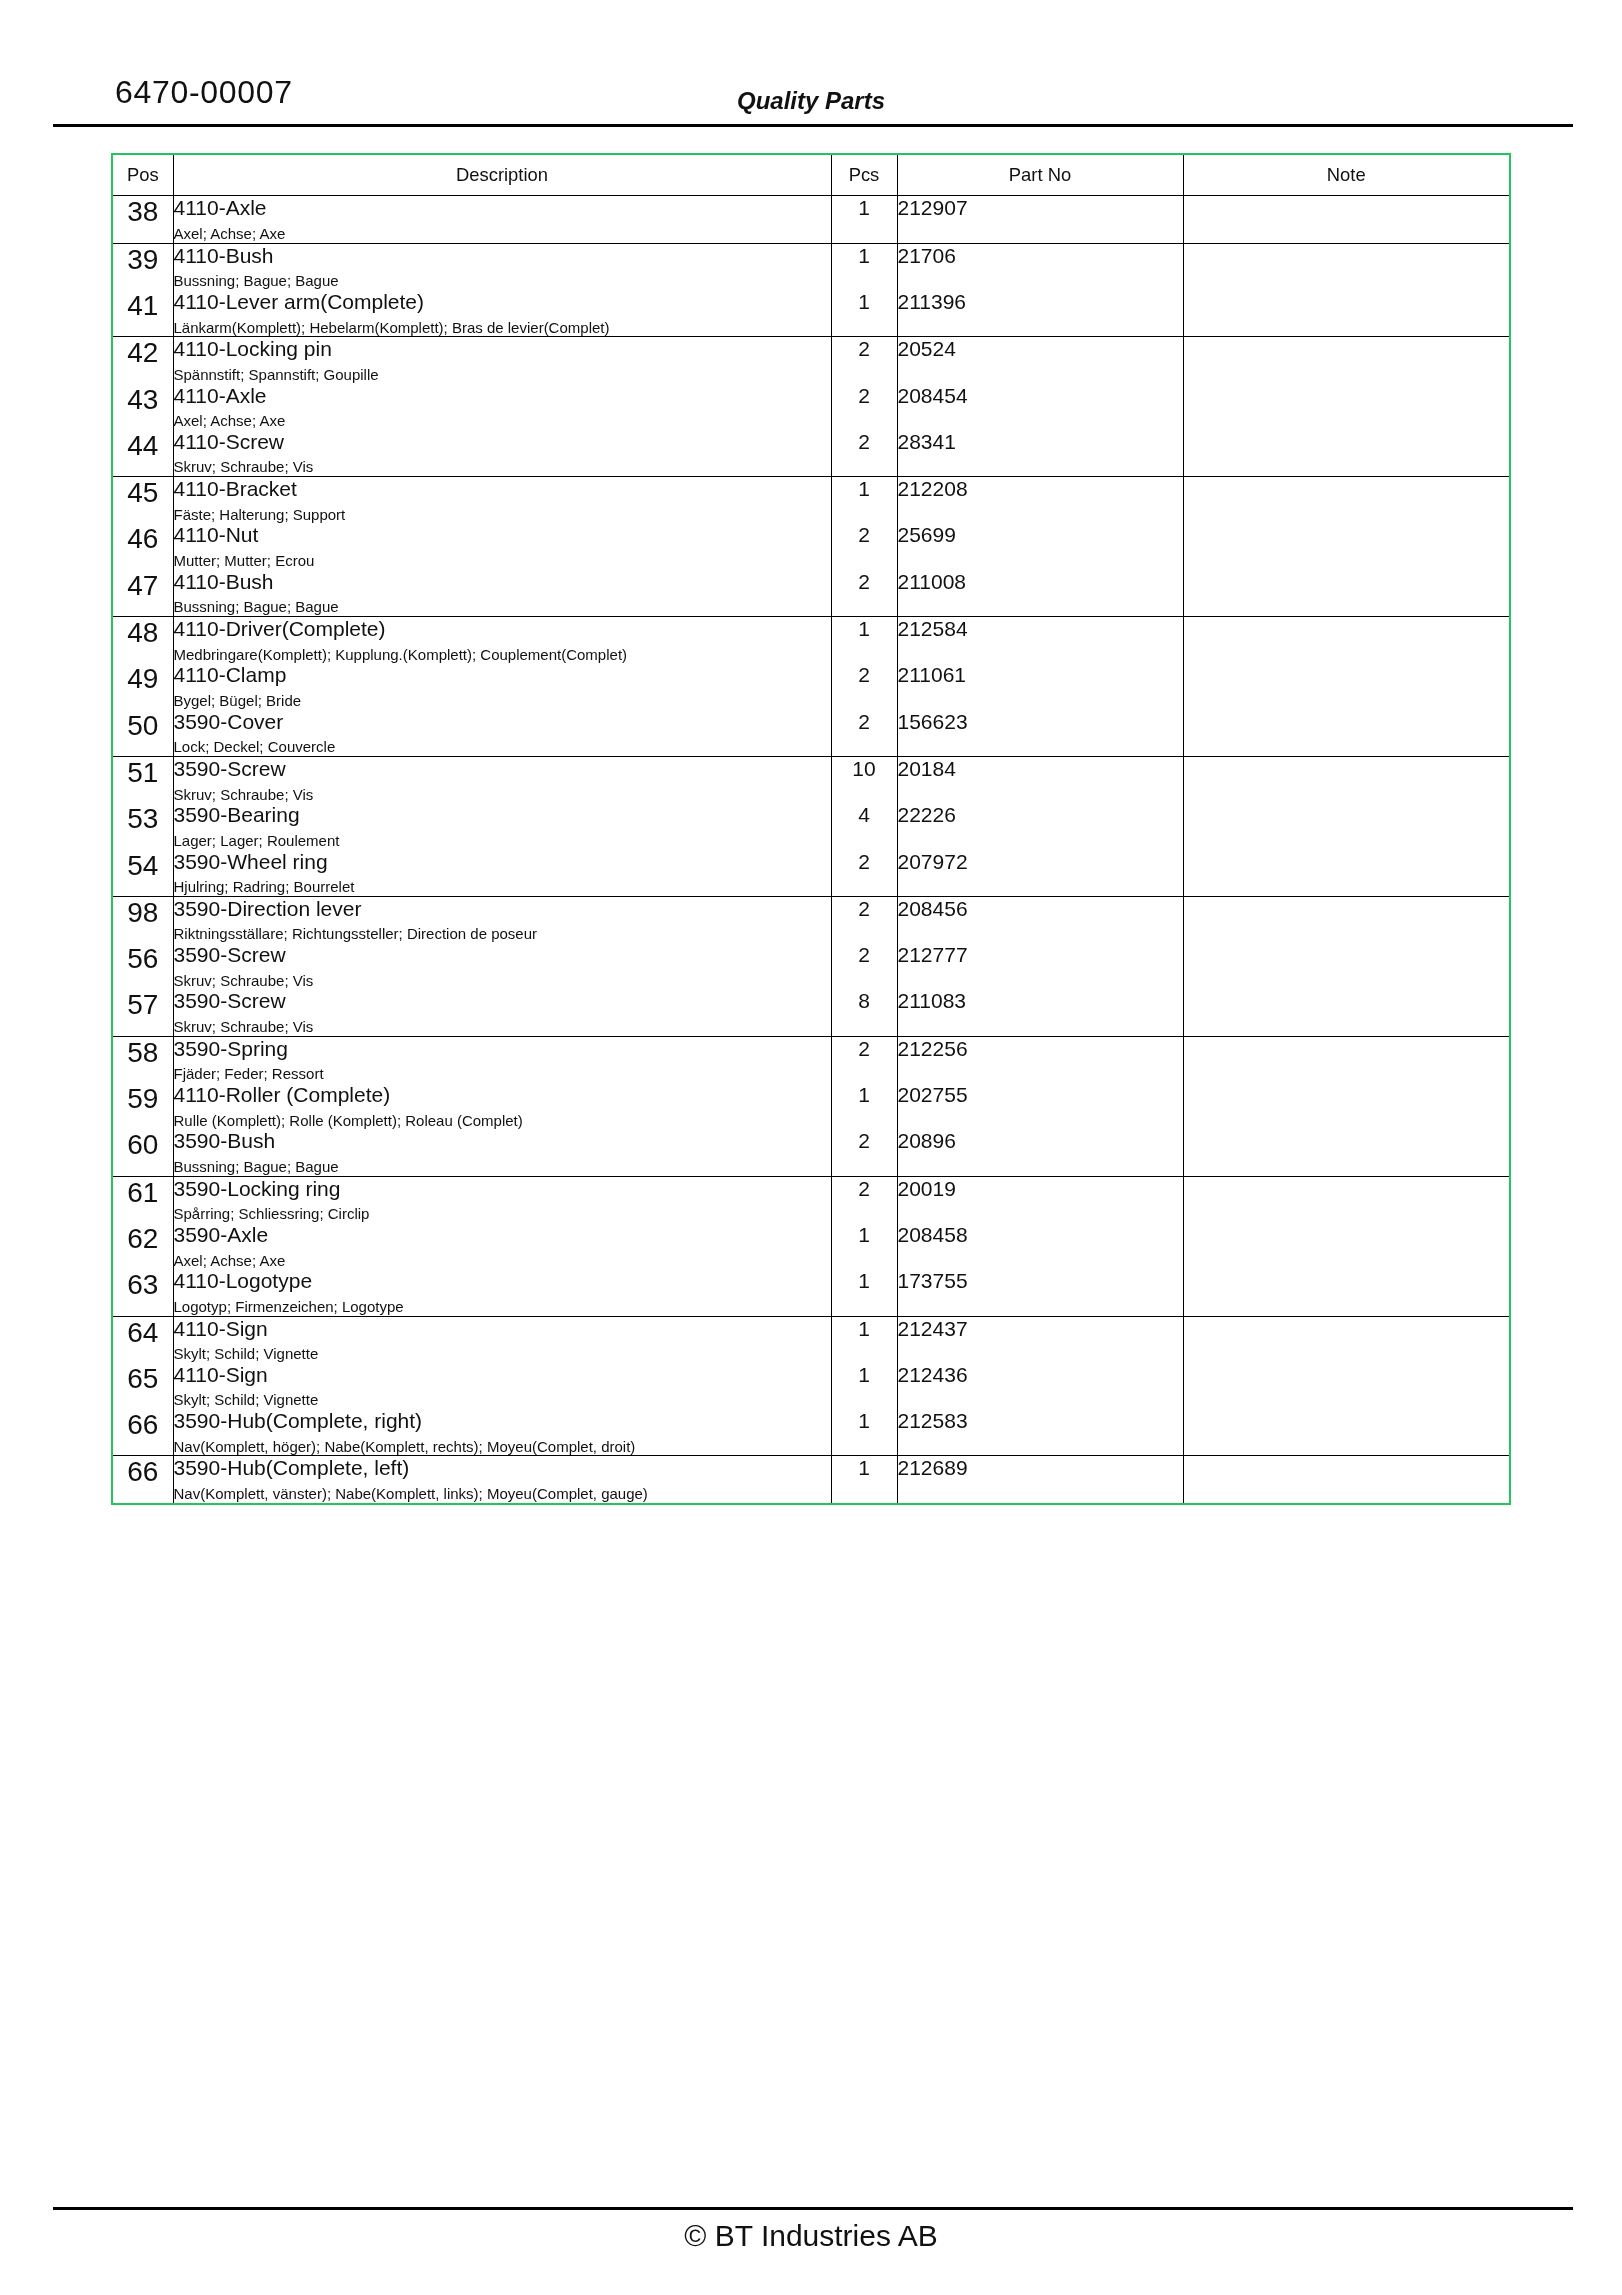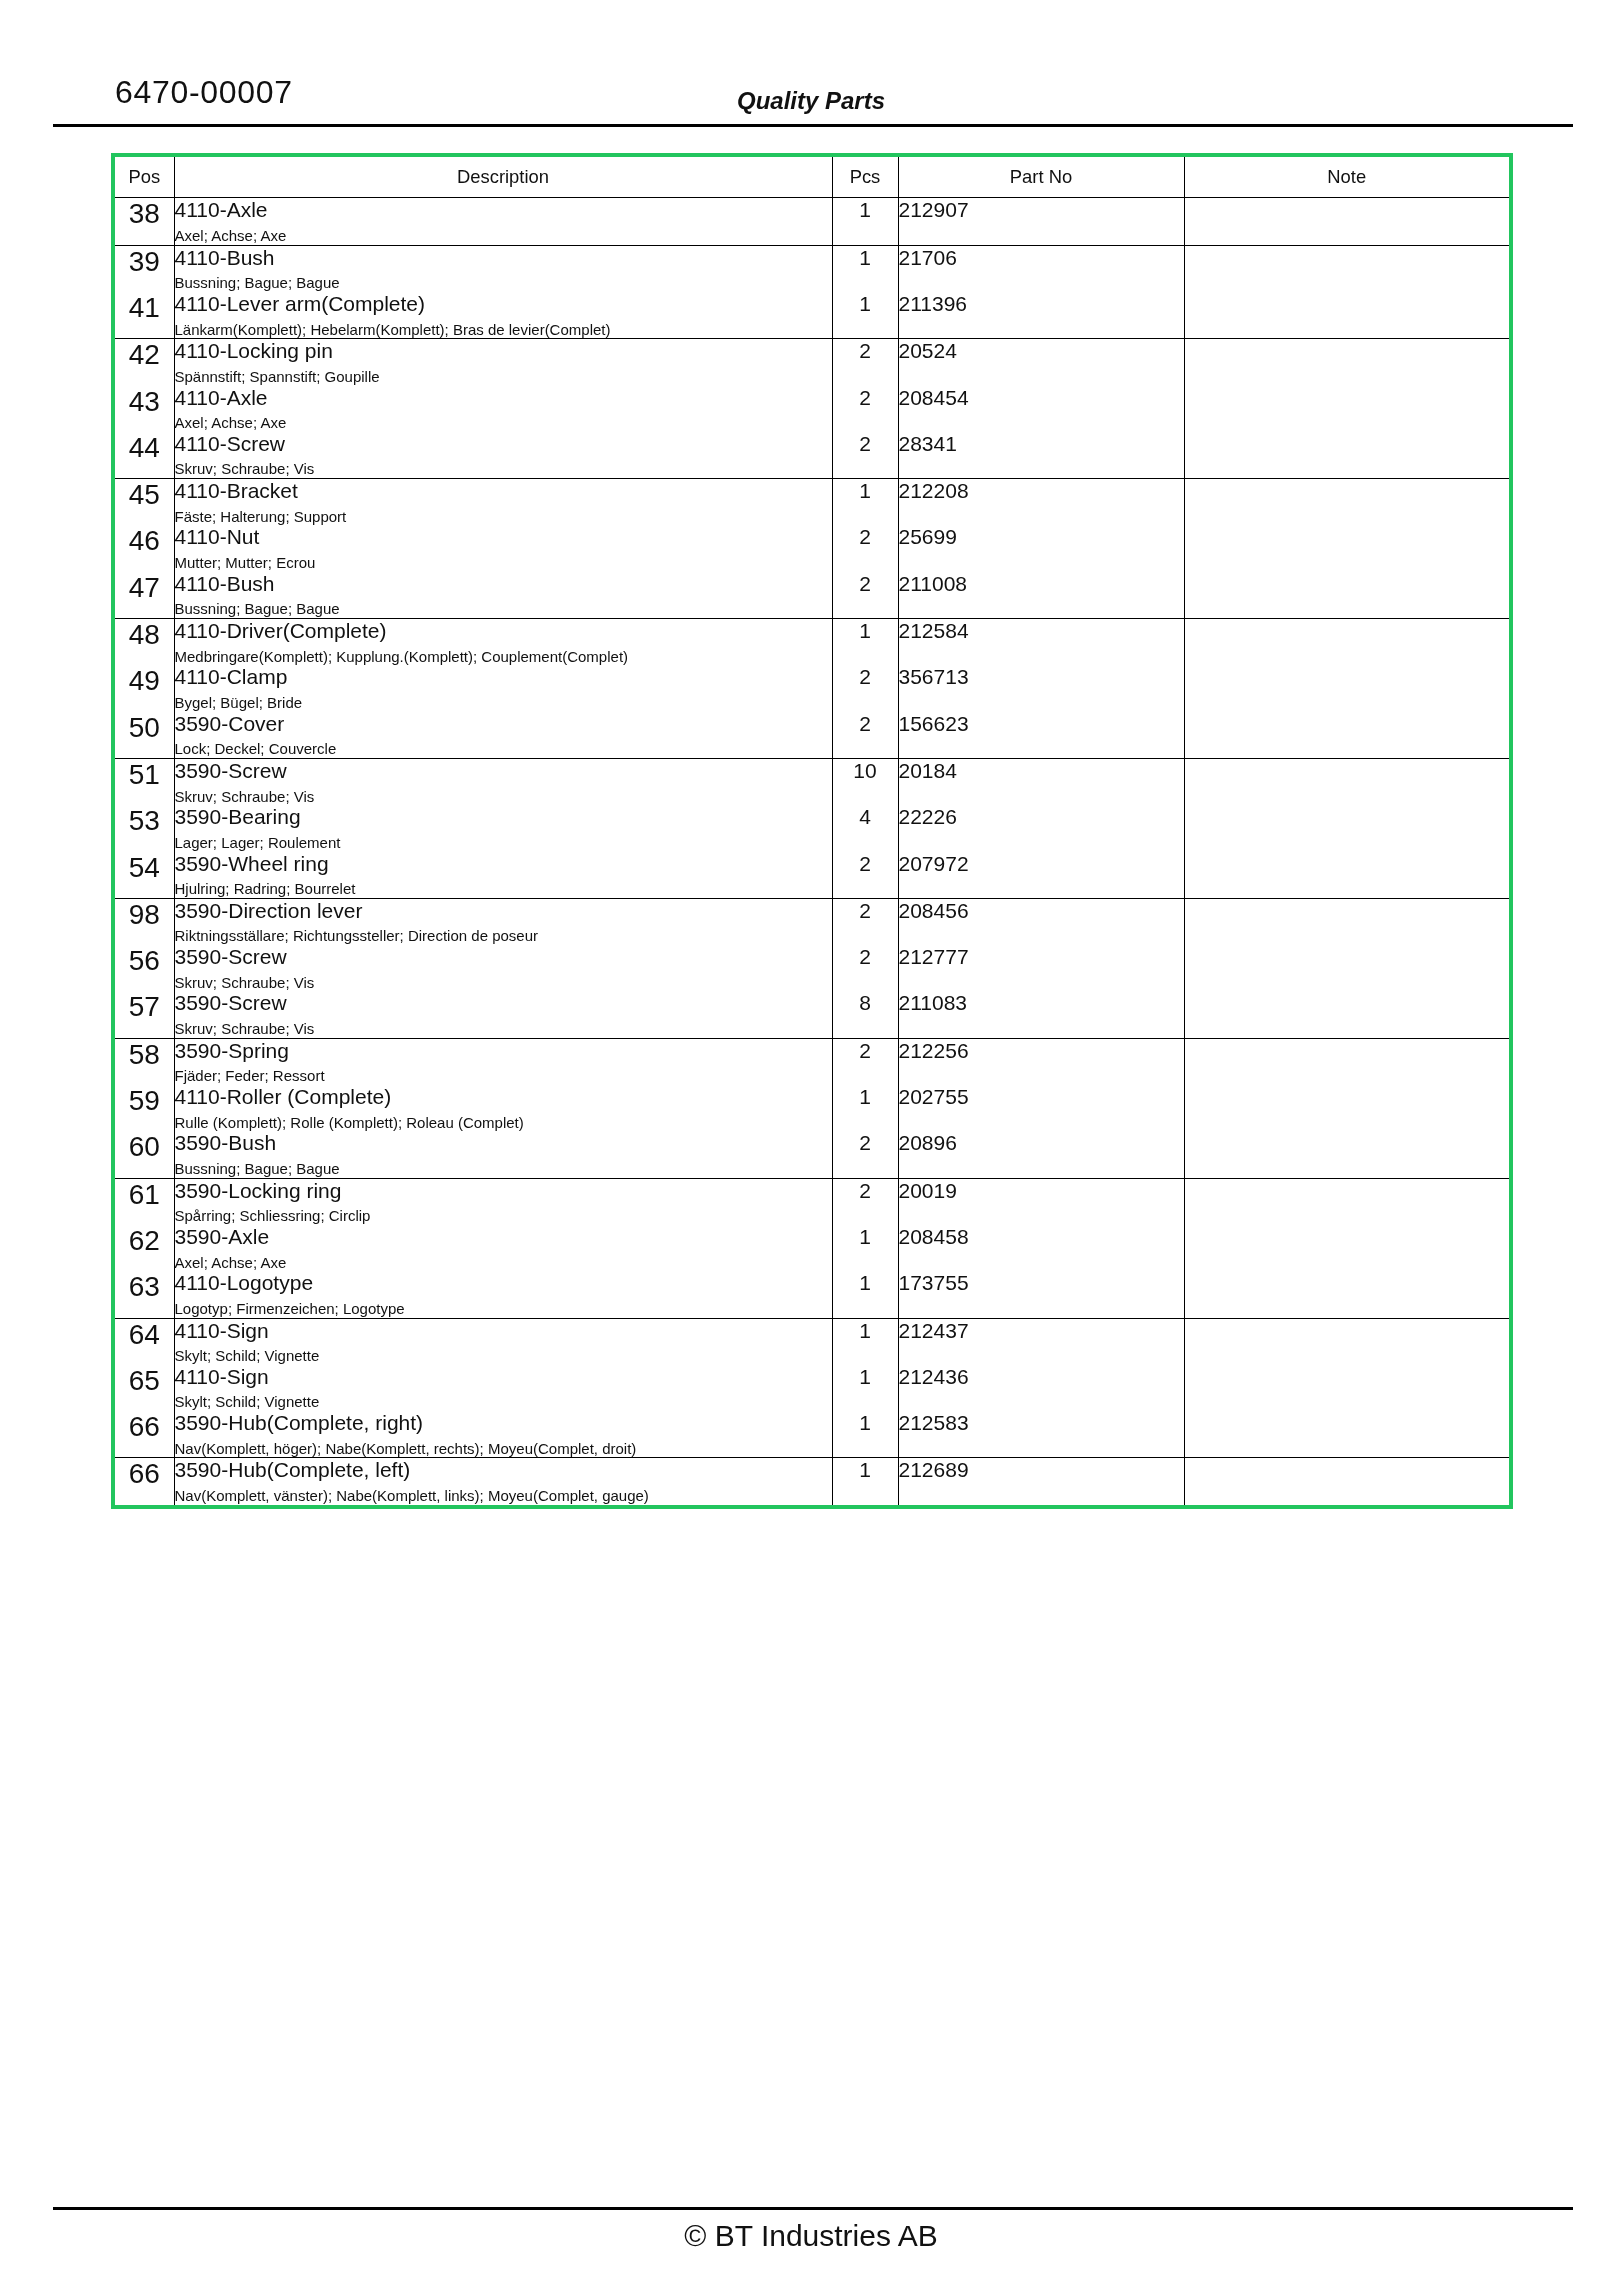--- a/index.html
+++ b/index.html
@@ -44,21 +44,21 @@
   .table-wrap {
     position: absolute;
     left: 111px;
     top: 153px;
     width: 1399px;
   }
   table.parts {
     border-collapse: collapse;
     table-layout: fixed;
     width: 100%;
-    border: 4px solid #22c55e;
+    border: 2px solid #22c55e;
   }
   table.parts th, table.parts td {
     border-right: 1.4px solid #000;
     padding: 0;
     vertical-align: top;
   }
   table.parts th:last-child, table.parts td:last-child {
     border-right: none;
   }
   table.parts thead th {
@@ -256,21 +256,21 @@
             <td class="c-part">212584</td>
             <td class="c-note"></td>
           </tr>
           <tr>
             <td class="c-pos">49</td>
             <td class="c-desc">
               <div class="desc-main">4110-Clamp</div>
               <div class="desc-sub">Bygel; Bügel; Bride</div>
             </td>
             <td class="c-pcs">2</td>
-            <td class="c-part">356713</td>
+            <td class="c-part">211061</td>
             <td class="c-note"></td>
           </tr>
           <tr class="gend">
             <td class="c-pos">50</td>
             <td class="c-desc">
               <div class="desc-main">3590-Cover</div>
               <div class="desc-sub">Lock; Deckel; Couvercle</div>
             </td>
             <td class="c-pcs">2</td>
             <td class="c-part">156623</td>

